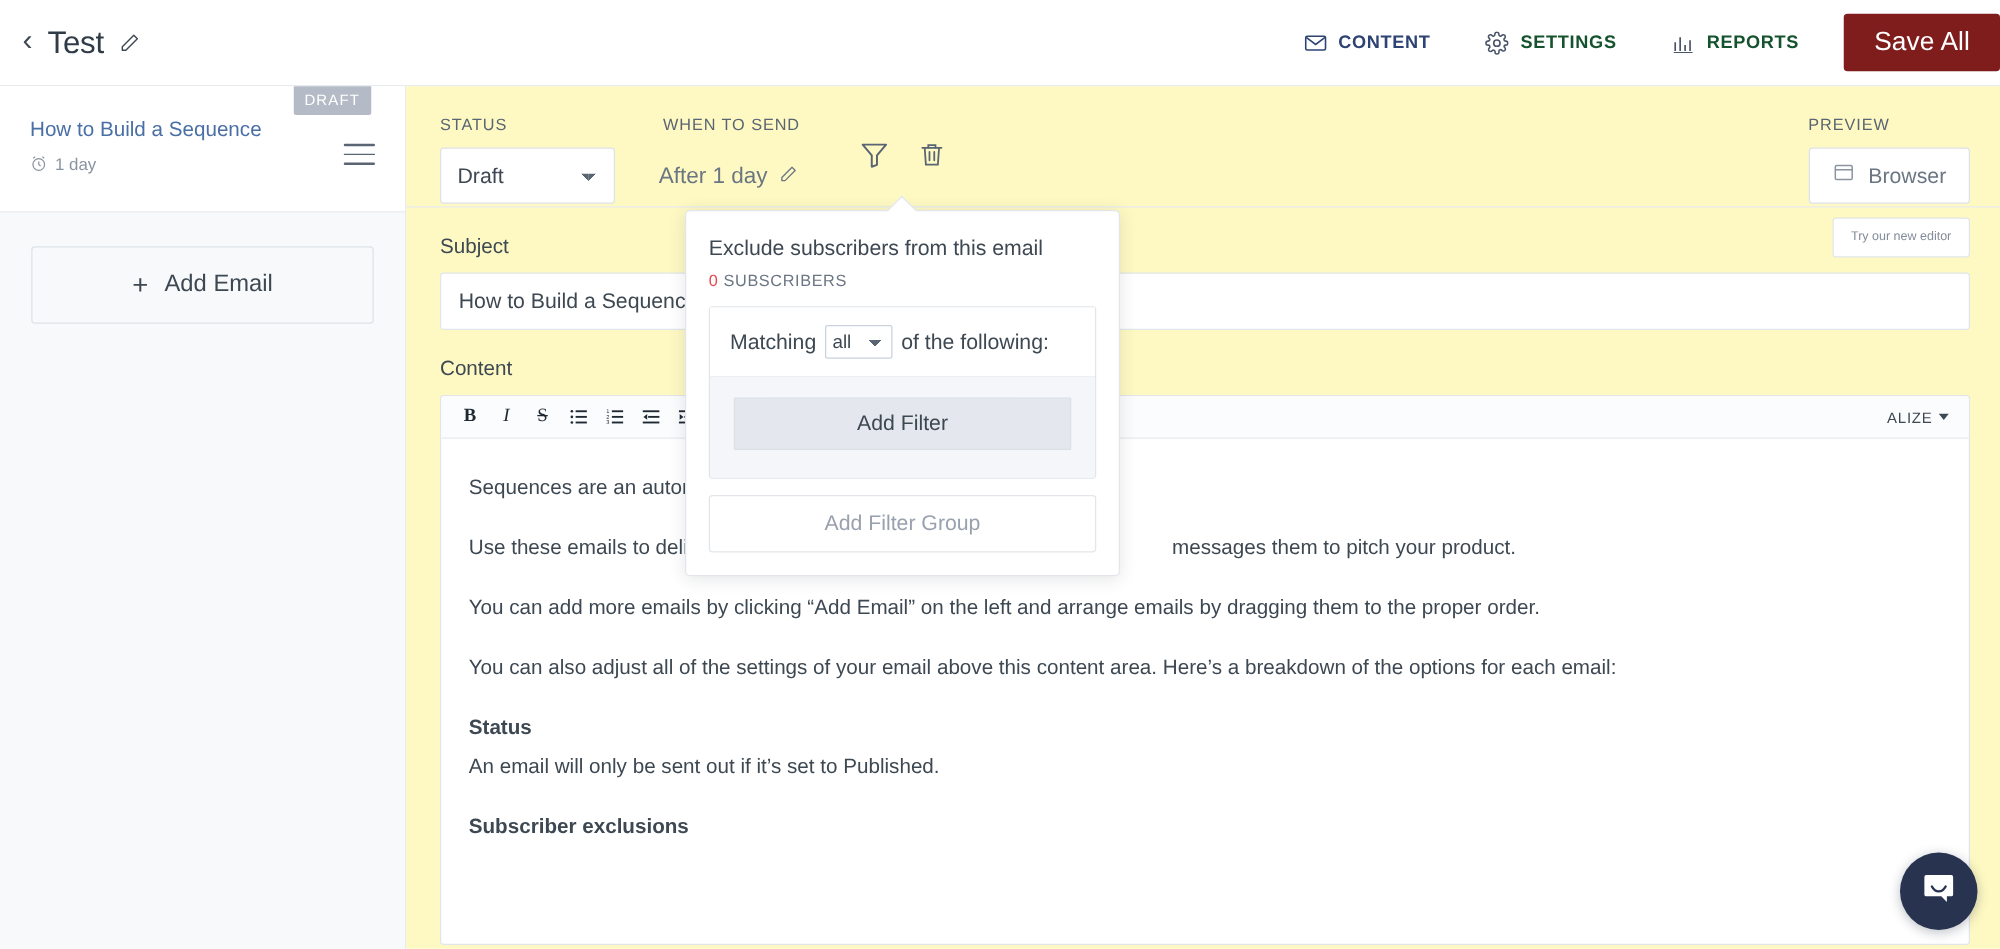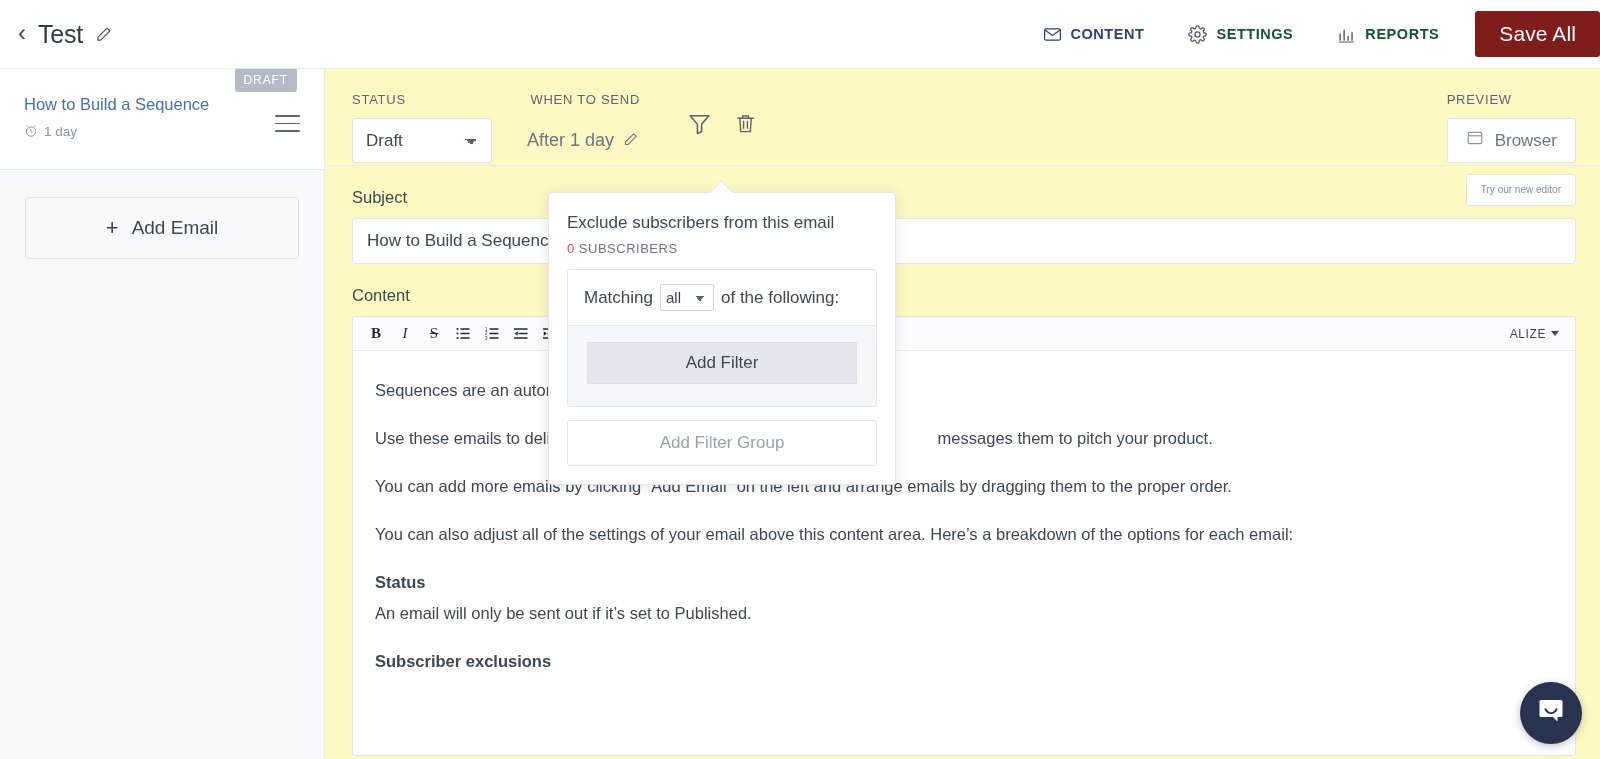--- a/index.html
+++ b/index.html
@@ -245,21 +245,20 @@
   .popover {
     position: absolute;
     left: 548px; top: 168px;
     width: 348px;
     background: #ffffff;
     border: 1px solid #e2e6ea;
     border-radius: 4px;
     box-shadow: 0 2px 14px rgba(30,40,60,0.12);
     padding: 20px 18px 18px 18px;
     z-index: 50;
-    margin-top: 24px;
   }
   .popover::before {
     content: ""; position: absolute;
     top: -9px; left: 164px;
     width: 16px; height: 16px;
     background: #ffffff;
     border-left: 1px solid #e2e6ea;
     border-top: 1px solid #e2e6ea;
     transform: rotate(45deg);
   }

